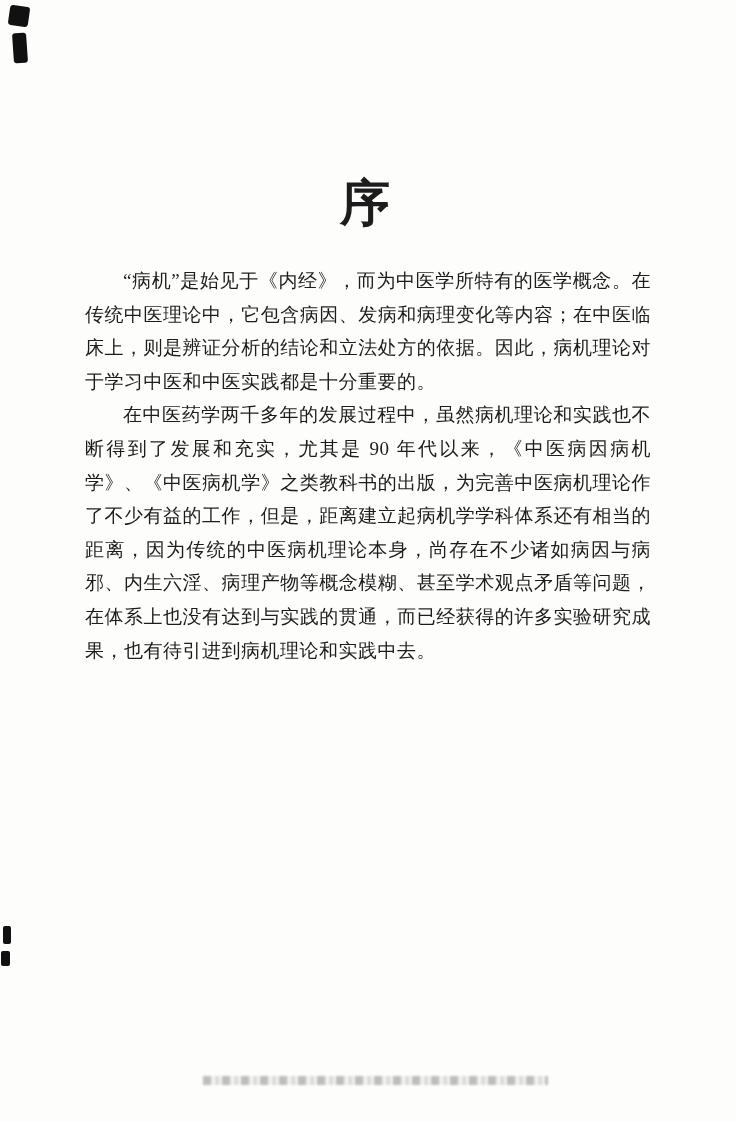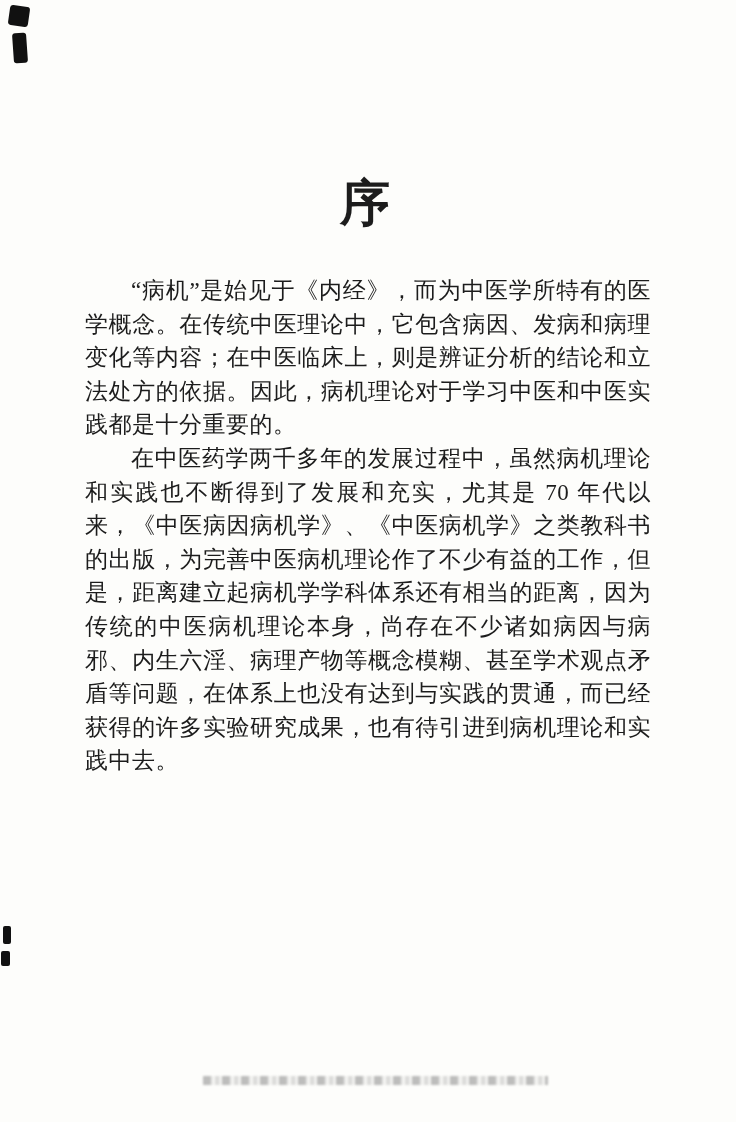--- a/index.html
+++ b/index.html
@@ -22,22 +22,22 @@
     margin-top: 178px;
     text-align: center;
     font-size: 50px;
     font-weight: 900;
     letter-spacing: 6px;
     line-height: 1;
     font-family: "DejaVu Sans", "Liberation Sans", sans-serif;
   }
   .content {
     width: 566px;
-    margin: 46px auto 0 auto;
-    font-size: 23px;
+    margin: 36px auto 0 auto;
+    font-size: 19px;
     line-height: 33.6px;
     text-align: justify;
     text-justify: inter-ideograph;
     letter-spacing: 0.5px;
   }
   .content p {
     margin: 0;
     padding: 0;
     text-indent: 2em;
     word-break: break-all;
@@ -76,18 +76,18 @@
 
   <div class="artifact artifact-a"></div>
   <div class="artifact artifact-b"></div>
   <div class="artifact artifact-c"></div>
   <div class="artifact artifact-d"></div>
 
   <h1 class="title">序</h1>
 
   <div class="content">
     <p>“病机”是始见于《内经》，而为中医学所特有的医学概念。在传统中医理论中，它包含病因、发病和病理变化等内容；在中医临床上，则是辨证分析的结论和立法处方的依据。因此，病机理论对于学习中医和中医实践都是十分重要的。</p>
-    <p>在中医药学两千多年的发展过程中，虽然病机理论和实践也不断得到了发展和充实，尤其是 70 年代以来，《中医病因病机学》、《中医病机学》之类教科书的出版，为完善中医病机理论作了不少有益的工作，但是，距离建立起病机学学科体系还有相当的距离，因为传统的中医病机理论本身，尚存在不少诸如病因与病邪、内生六淫、病理产物等概念模糊、甚至学术观点矛盾等问题，在体系上也没有达到与实践的贯通，而已经获得的许多实验研究成果，也有待引进到病机理论和实践中去。</p>
+    <p>在中医药学两千多年的发展过程中，虽然病机理论和实践也不断得到了发展和充实，尤其是 90 年代以来，《中医病因病机学》、《中医病机学》之类教科书的出版，为完善中医病机理论作了不少有益的工作，但是，距离建立起病机学学科体系还有相当的距离，因为传统的中医病机理论本身，尚存在不少诸如病因与病邪、内生六淫、病理产物等概念模糊、甚至学术观点矛盾等问题，在体系上也没有达到与实践的贯通，而已经获得的许多实验研究成果，也有待引进到病机理论和实践中去。</p>
   </div>
 
   <div class="bottom-smudge"></div>
 
 </div>
 
 </body></html>

